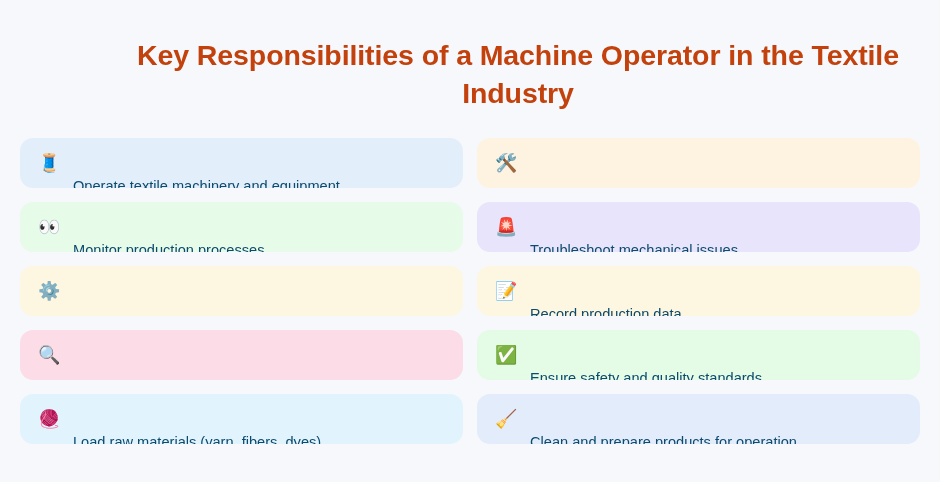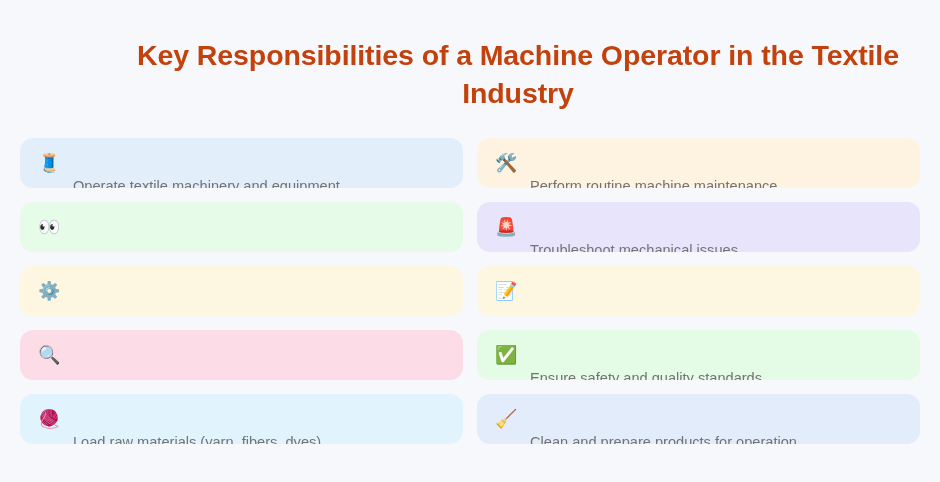--- a/index.html
+++ b/index.html
@@ -66,21 +66,21 @@
     font-size: 18px;
     line-height: 22px;
     text-align: center;
     margin-right: 13px;
     user-select: none;
   }
   .card-label {
     flex: 1 1 auto;
     font-size: 14.6px;
     line-height: 20px;
-    color: #737373;
+    color: #0c4a6e;
     white-space: nowrap;
     overflow: hidden;
     text-overflow: ellipsis;
     margin-top: 45px;
   }
 </style>
 </head>
 <body style="background: rgb(247, 248, 251);">
 
 <div id="infographic">
@@ -88,43 +88,44 @@
   <div id="page-title" style="color: #c2410c; margin-left: 48px;">Key Responsibilities of a Machine Operator in the Textile Industry</div>
 
   <div id="columns">
     <div class="column" id="col-left">
         <div class="card" style="background: rgb(227, 238, 251);">
           <span class="card-icon">🧵</span>
           <span class="card-label">Operate textile machinery and equipment</span>
         </div>
         <div class="card" style="background: rgb(230, 251, 232);">
           <span class="card-icon">👀</span>
+          <span class="card-label">Monitor production processes</span>
         </div>
         <div class="card" style="background: rgb(253, 246, 224);">
           <span class="card-icon">⚙️</span>
         </div>
         <div class="card" style="background: rgb(252, 220, 230);">
           <span class="card-icon">🔍</span>
         </div>
         <div class="card" style="background: rgb(225, 244, 253);">
           <span class="card-icon">🧶</span>
           <span class="card-label">Load raw materials (yarn, fibers, dyes)</span>
         </div>
       </div>
     <div class="column" id="col-right">
         <div class="card" style="background: rgb(253, 243, 224);">
           <span class="card-icon">🛠️</span>
-          <span class="card-label">Perform routine machine maintenance</span>
         </div>
         <div class="card" style="background: rgb(231, 228, 251);">
           <span class="card-icon">🚨</span>
           <span class="card-label">Troubleshoot mechanical issues</span>
         </div>
         <div class="card" style="background: rgb(253, 246, 224);">
           <span class="card-icon">📝</span>
+          <span class="card-label">Record production data</span>
         </div>
         <div class="card" style="background: rgb(228, 251, 230);">
           <span class="card-icon">✅</span>
           <span class="card-label">Ensure safety and quality standards</span>
         </div>
         <div class="card" style="background: rgb(226, 236, 251);">
           <span class="card-icon">🧹</span>
           <span class="card-label">Clean and prepare products for operation</span>
         </div>
       </div>

